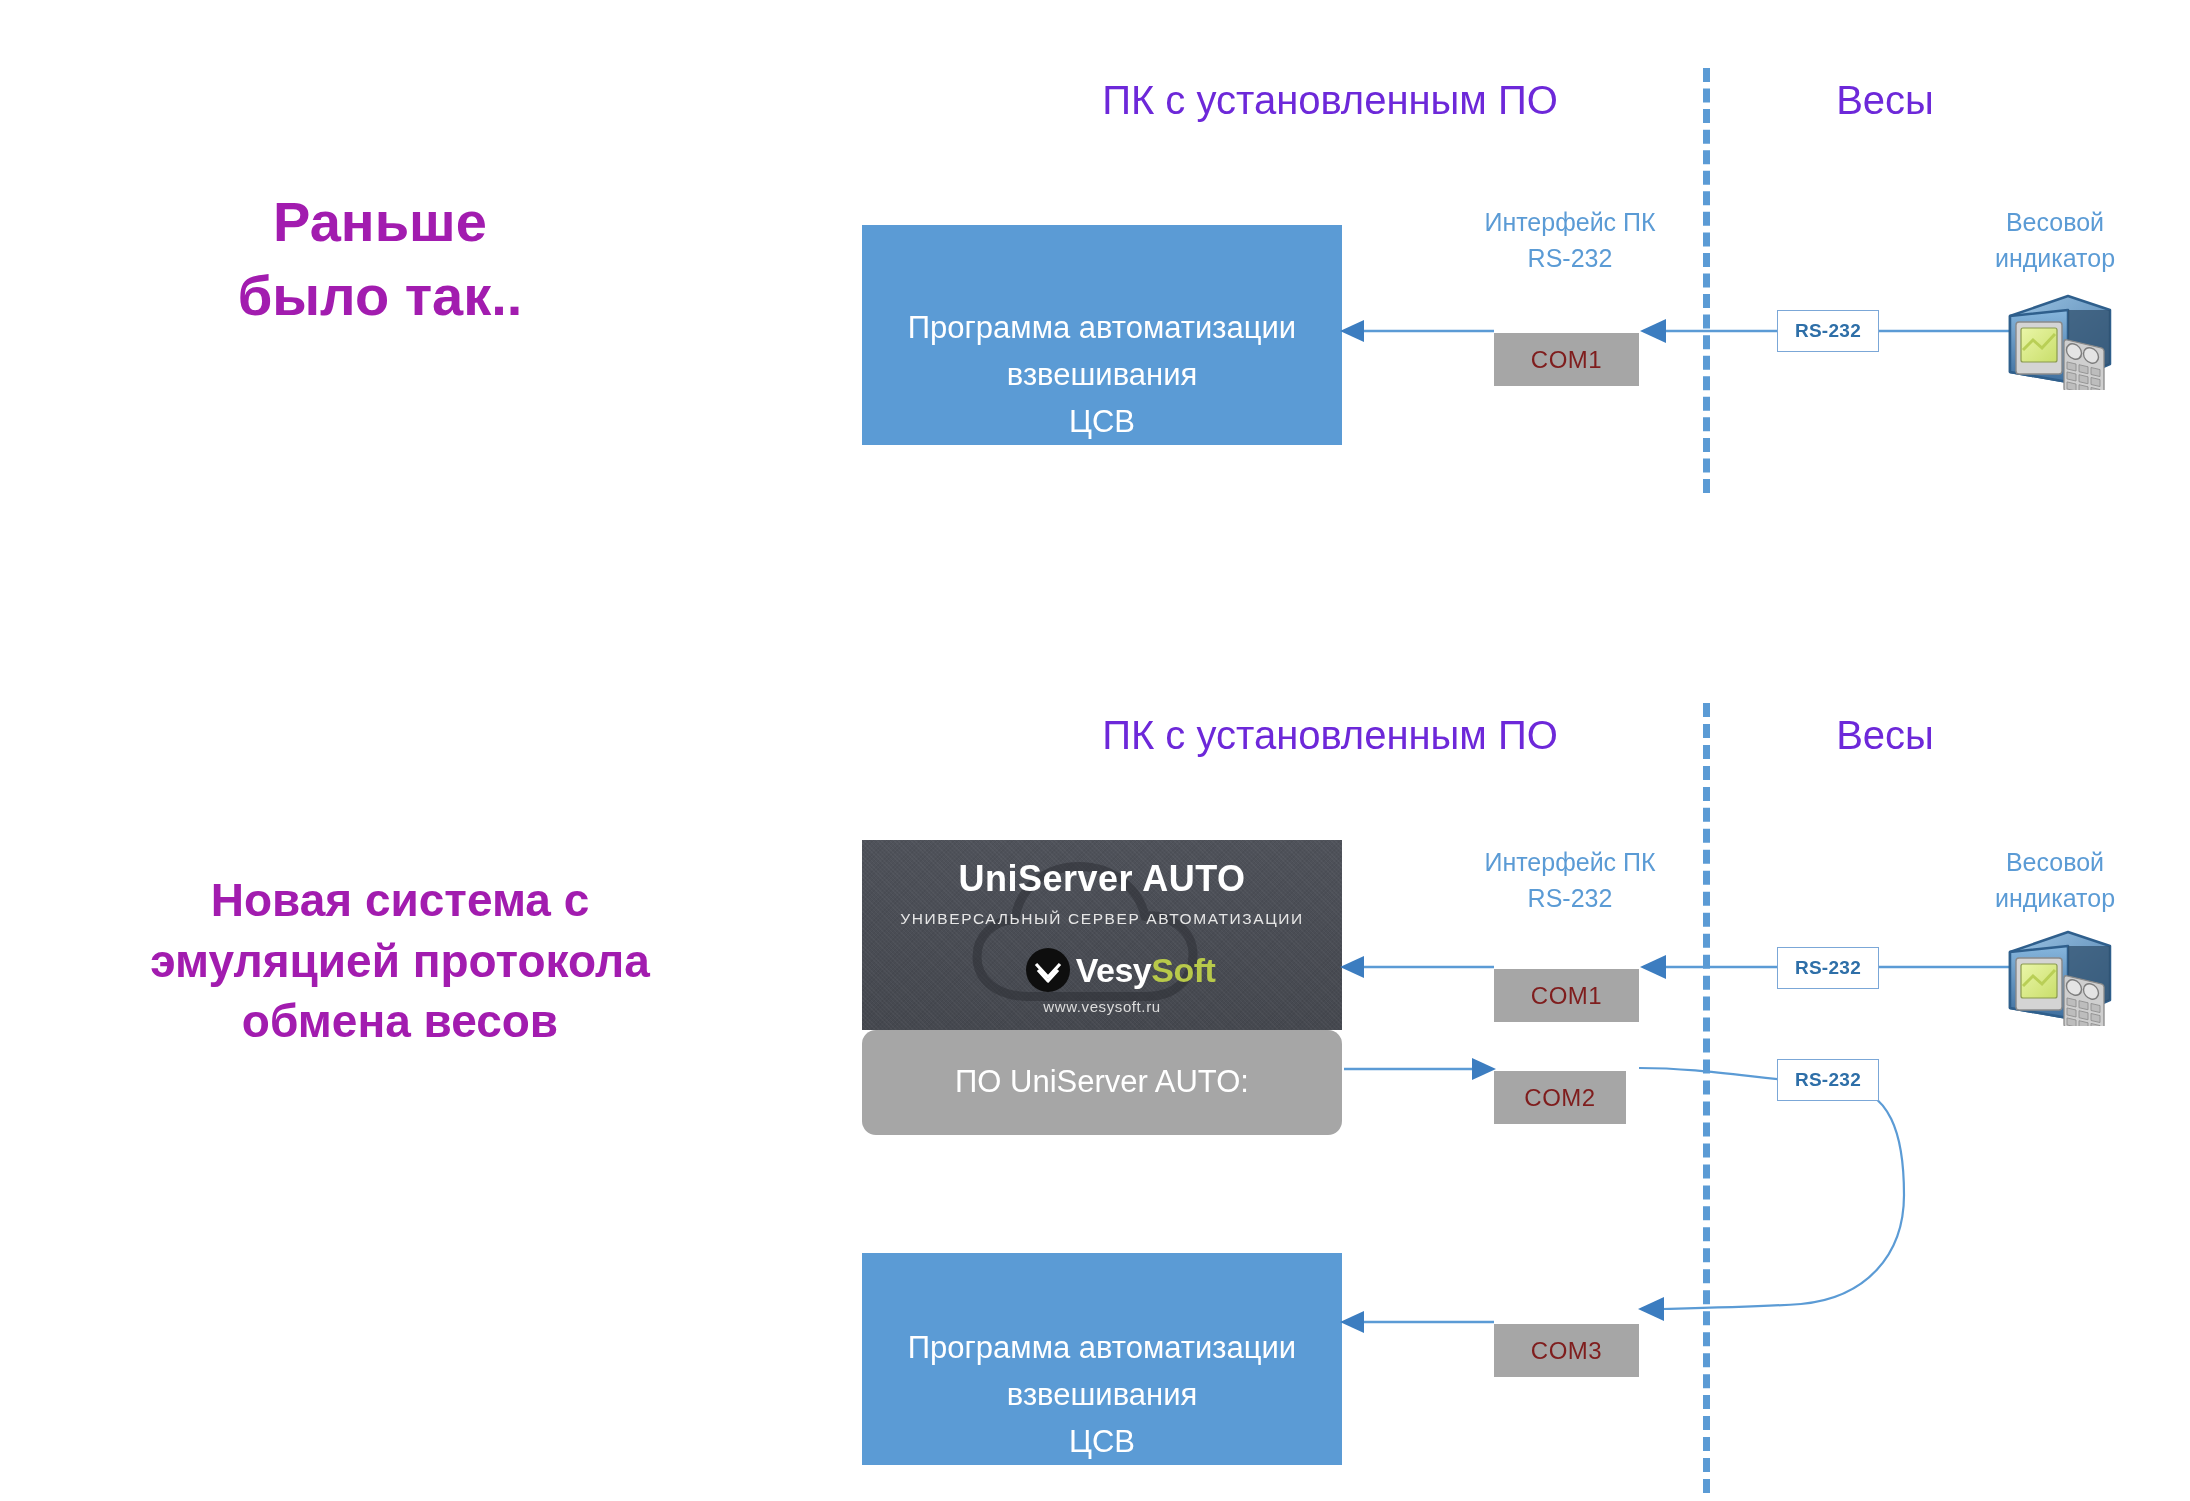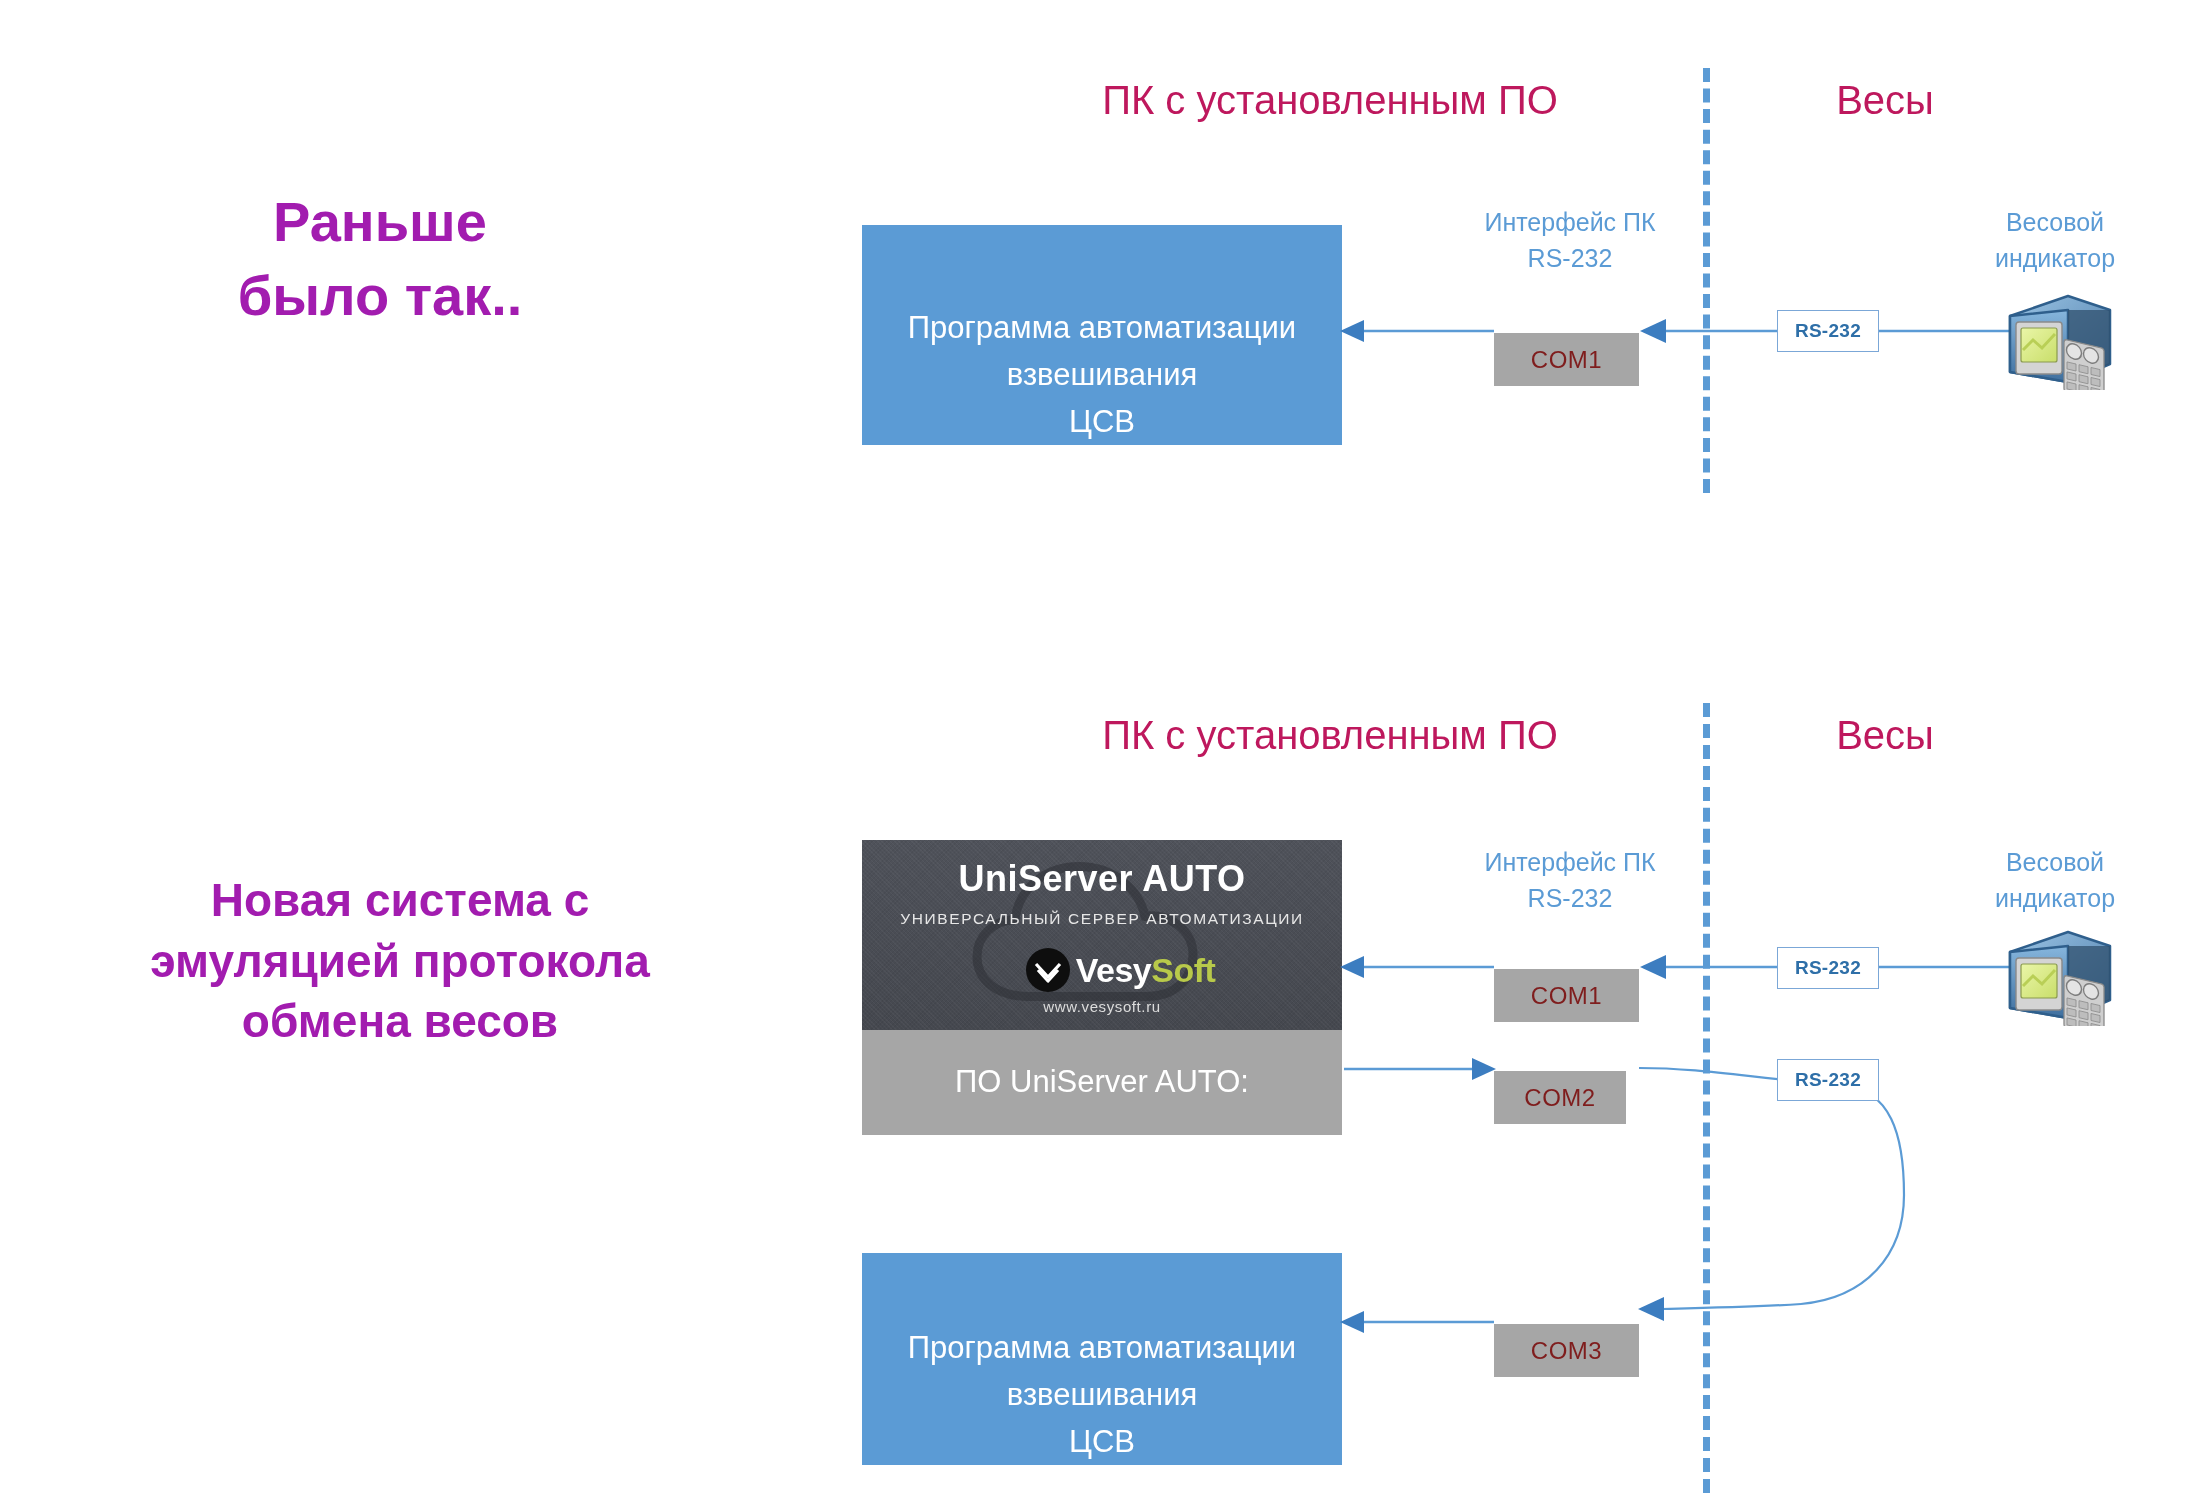--- a/index.html
+++ b/index.html
@@ -16,21 +16,21 @@
     font-weight:bold;
     text-align:center;
     line-height:1.32;
     white-space:pre-line;
   }
   #heading-top{ left:120px; top:185px; width:520px; font-size:56px; }
   #heading-bottom{ left:100px; top:870px; width:600px; font-size:46px; }
 
   
   .col-caption{
-    color:#be185d;
+    color:#6d28d9;
     font-size:40px;
     text-align:center;
     white-space:nowrap;
   }
 
   
   .divider{
     width:0;
     border-left:7px dashed #5B9BD5;
   }
@@ -109,21 +109,21 @@
   .wm-soft{color:#b8c94a;}
   .splash-url{
     position:absolute;left:0;right:0;top:158px;text-align:center;
     color:#dcdcdc;font-size:15px;letter-spacing:.6px;
   }
 
   
   .gray-strip{
     background:#A6A6A6;color:#ffffff;
     display:flex;flex-direction:column;align-items:center;justify-content:center;
-    text-align:center;font-size:31px;line-height:1.55;
+    text-align:center;font-size:31px;line-height:1.55;border-radius:14px;
   }
 
   svg.wire{position:absolute;overflow:visible;pointer-events:none;}
 </style>
 </head>
 <body>
 
 <div class="abs section-heading" id="heading-top">Раньше
 было так..</div>
 

